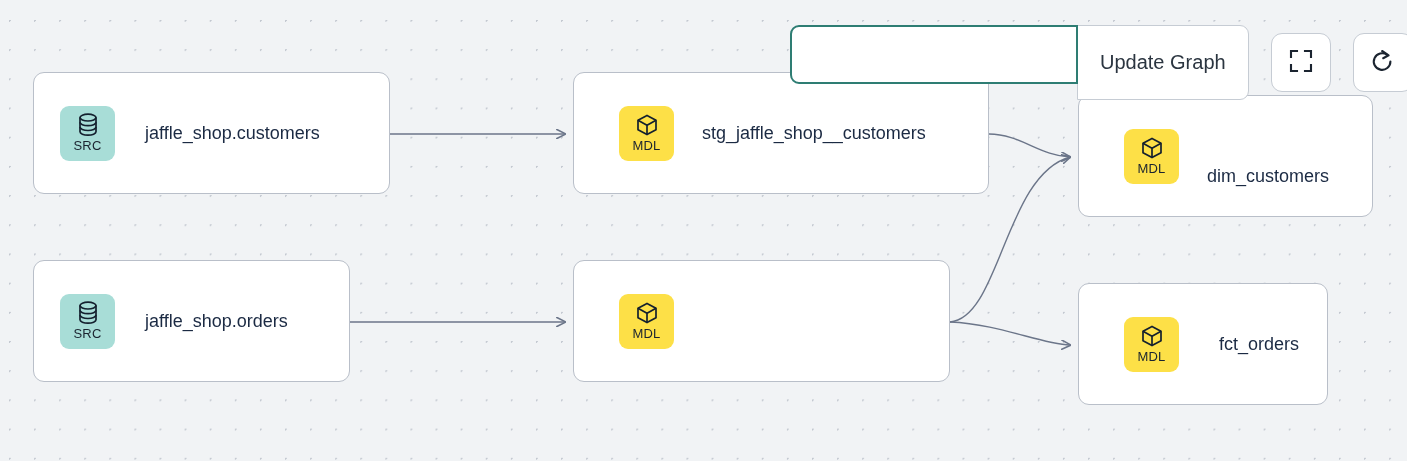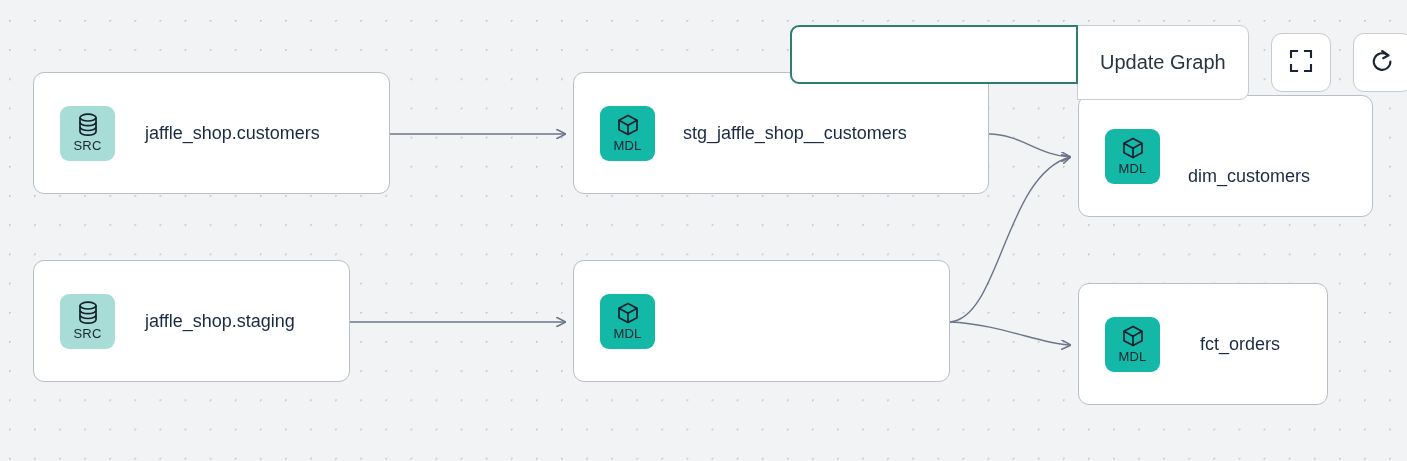--- a/index.html
+++ b/index.html
@@ -50,21 +50,21 @@
     width: 55px;
     height: 55px;
     border-radius: 9px;
     display: flex;
     flex-direction: column;
     align-items: center;
     justify-content: center;
     gap: 1px;
   }
   .badge-src { background: #a8ddd7; }
-  .badge-mdl { background: #14b8a6; }
+  .badge-mdl { background: #fde047; margin-left: 19px; }
   .badge-glyph {
     display: block;
     line-height: 0;
   }
   .badge-text {
     font-size: 13px;
     color: #1b2430;
     letter-spacing: 0.2px;
     font-family: "Liberation Sans", sans-serif;
   }
@@ -247,21 +247,21 @@
       <span class="badge-glyph">
         <svg width="22" height="24" viewBox="0 0 22 24" xmlns="http://www.w3.org/2000/svg">
           <ellipse cx="11" cy="4.6" rx="8" ry="3.4" fill="none" stroke="#14202e" stroke-width="1.7"></ellipse>
           <path d="M3 4.6 V 18.8 C 3 20.7 6.6 22.2 11 22.2 C 15.4 22.2 19 20.7 19 18.8 V 4.6" fill="none" stroke="#14202e" stroke-width="1.7"></path>
           <path d="M3 9.3 C 3 11.2 6.6 12.7 11 12.7 C 15.4 12.7 19 11.2 19 9.3" fill="none" stroke="#14202e" stroke-width="1.7"></path>
           <path d="M3 14.1 C 3 16 6.6 17.5 11 17.5 C 15.4 17.5 19 16 19 14.1" fill="none" stroke="#14202e" stroke-width="1.7"></path>
         </svg>
       </span>
       <span class="badge-text">SRC</span>
     </div>
-    <span class="node-label">jaffle_shop.staging</span>
+    <span class="node-label">jaffle_shop.orders</span>
   </div>
 
   <div class="node" id="node-stg-customers">
     <div class="node-badge badge-mdl">
       <span class="badge-glyph">
         <svg width="24" height="24" viewBox="0 0 24 24" xmlns="http://www.w3.org/2000/svg">
           <path d="M12 2.4 L21 7.3 L21 16.7 L12 21.6 L3 16.7 L3 7.3 Z" fill="none" stroke="#14202e" stroke-width="1.7" stroke-linejoin="round"></path>
           <path d="M3 7.3 L12 12.2 L21 7.3" fill="none" stroke="#14202e" stroke-width="1.7" stroke-linejoin="round"></path>
           <path d="M12 12.2 L12 21.6" fill="none" stroke="#14202e" stroke-width="1.7"></path>
         </svg>

